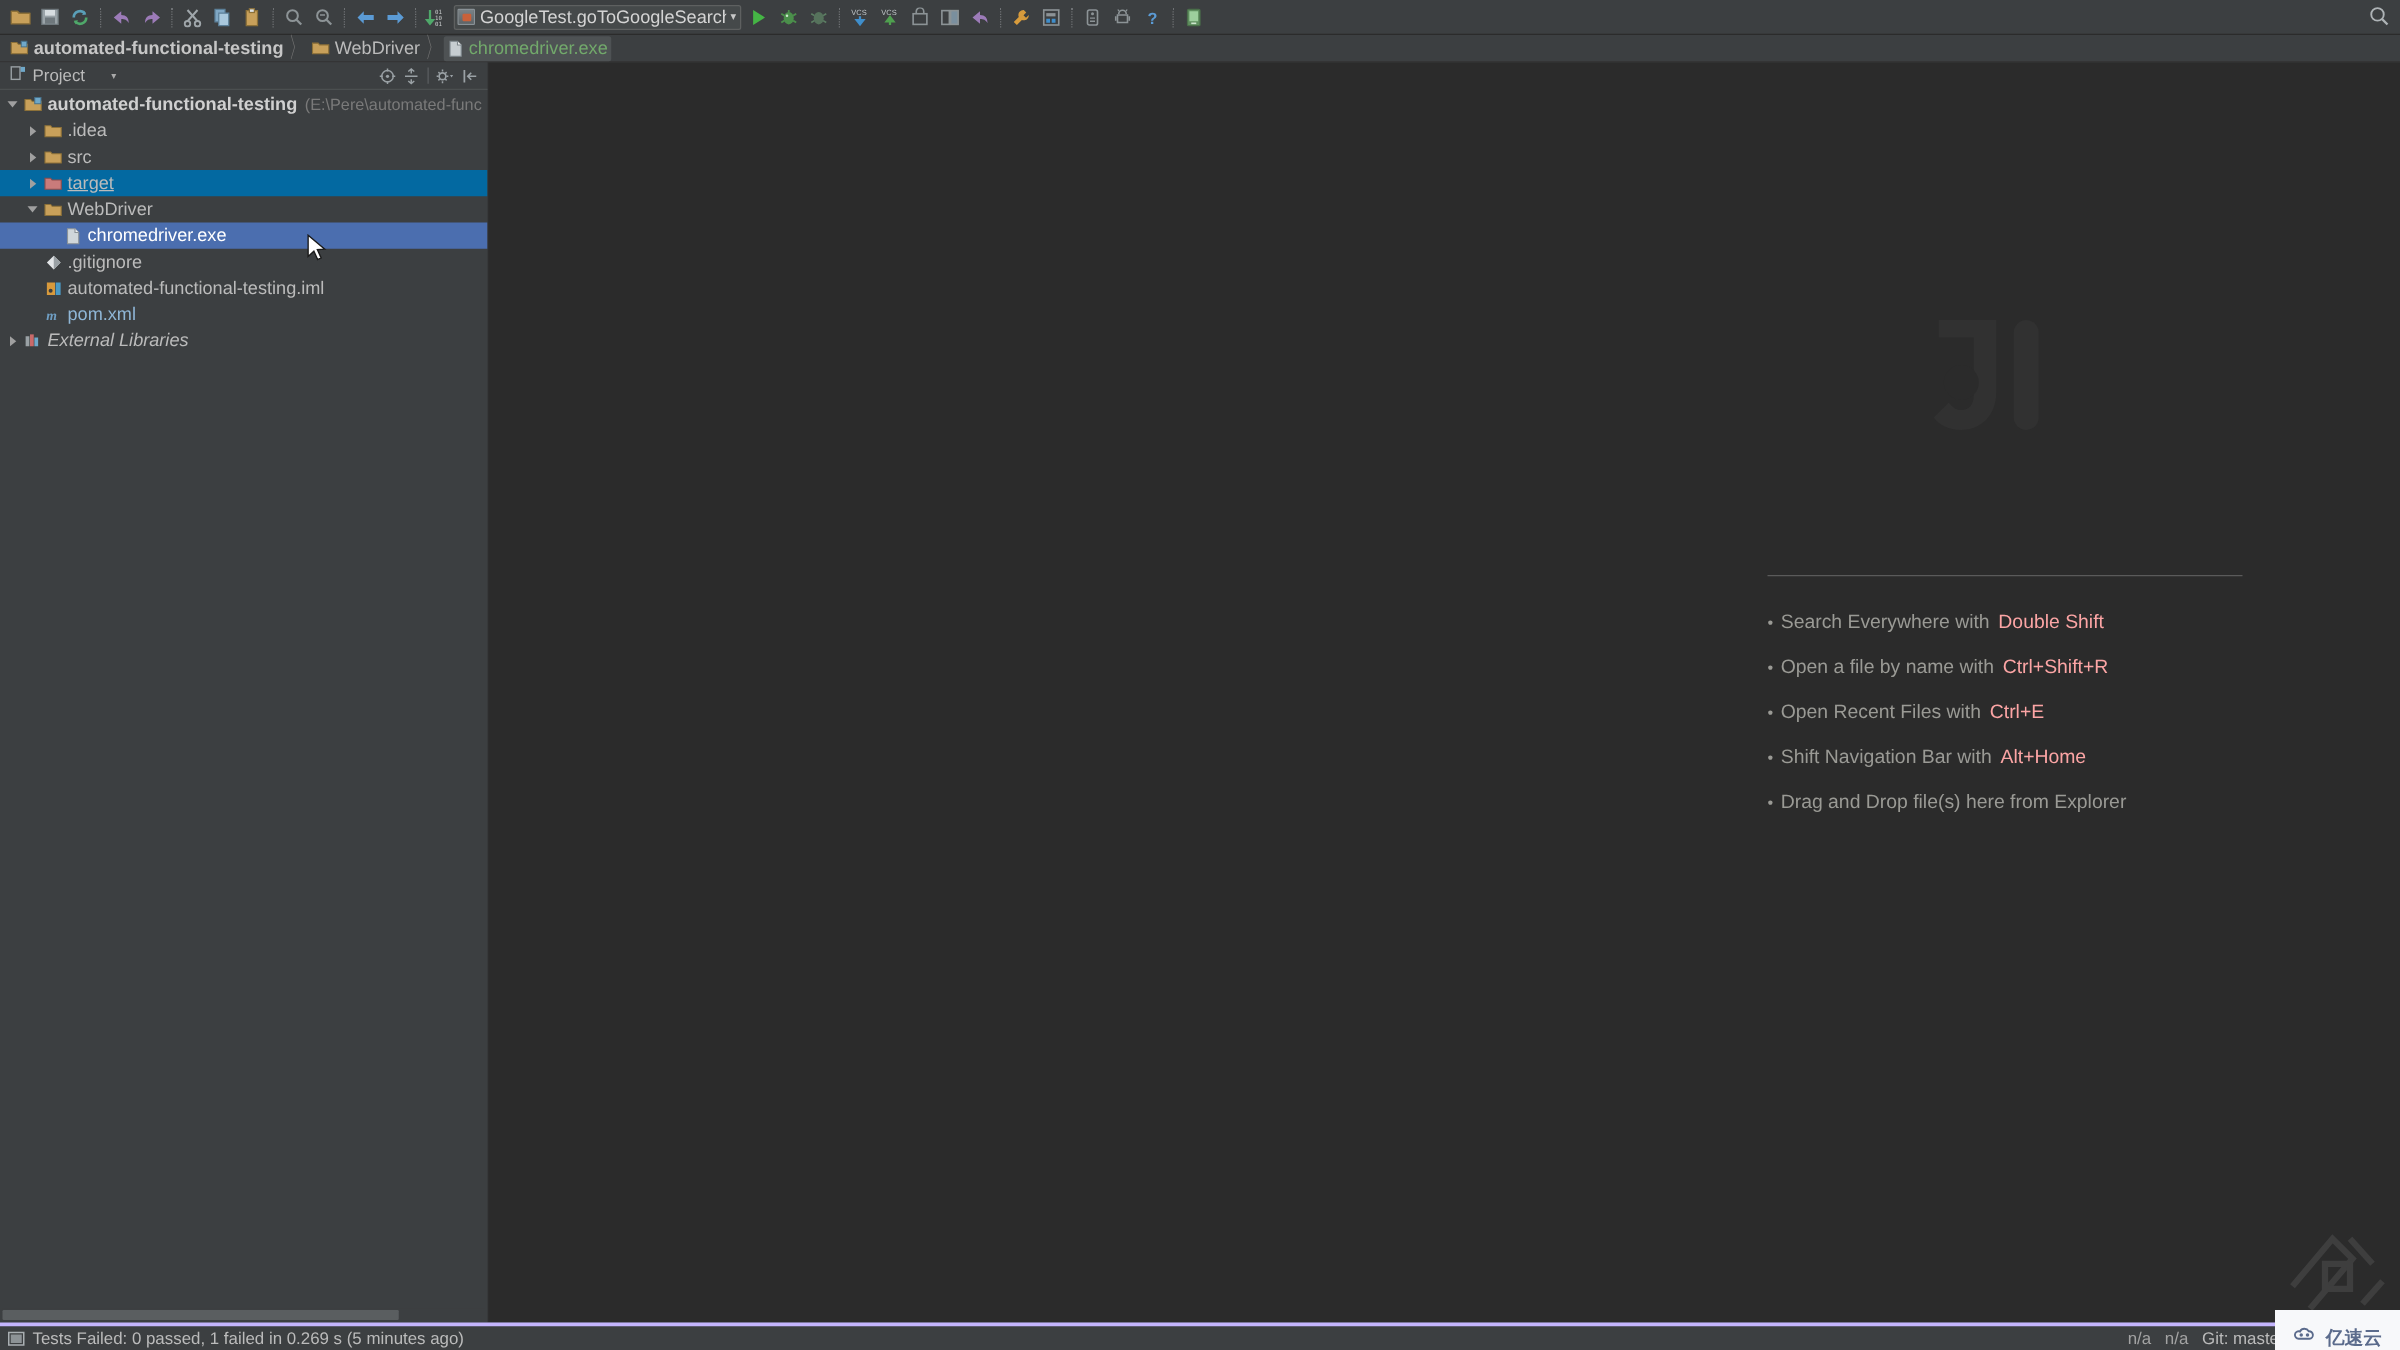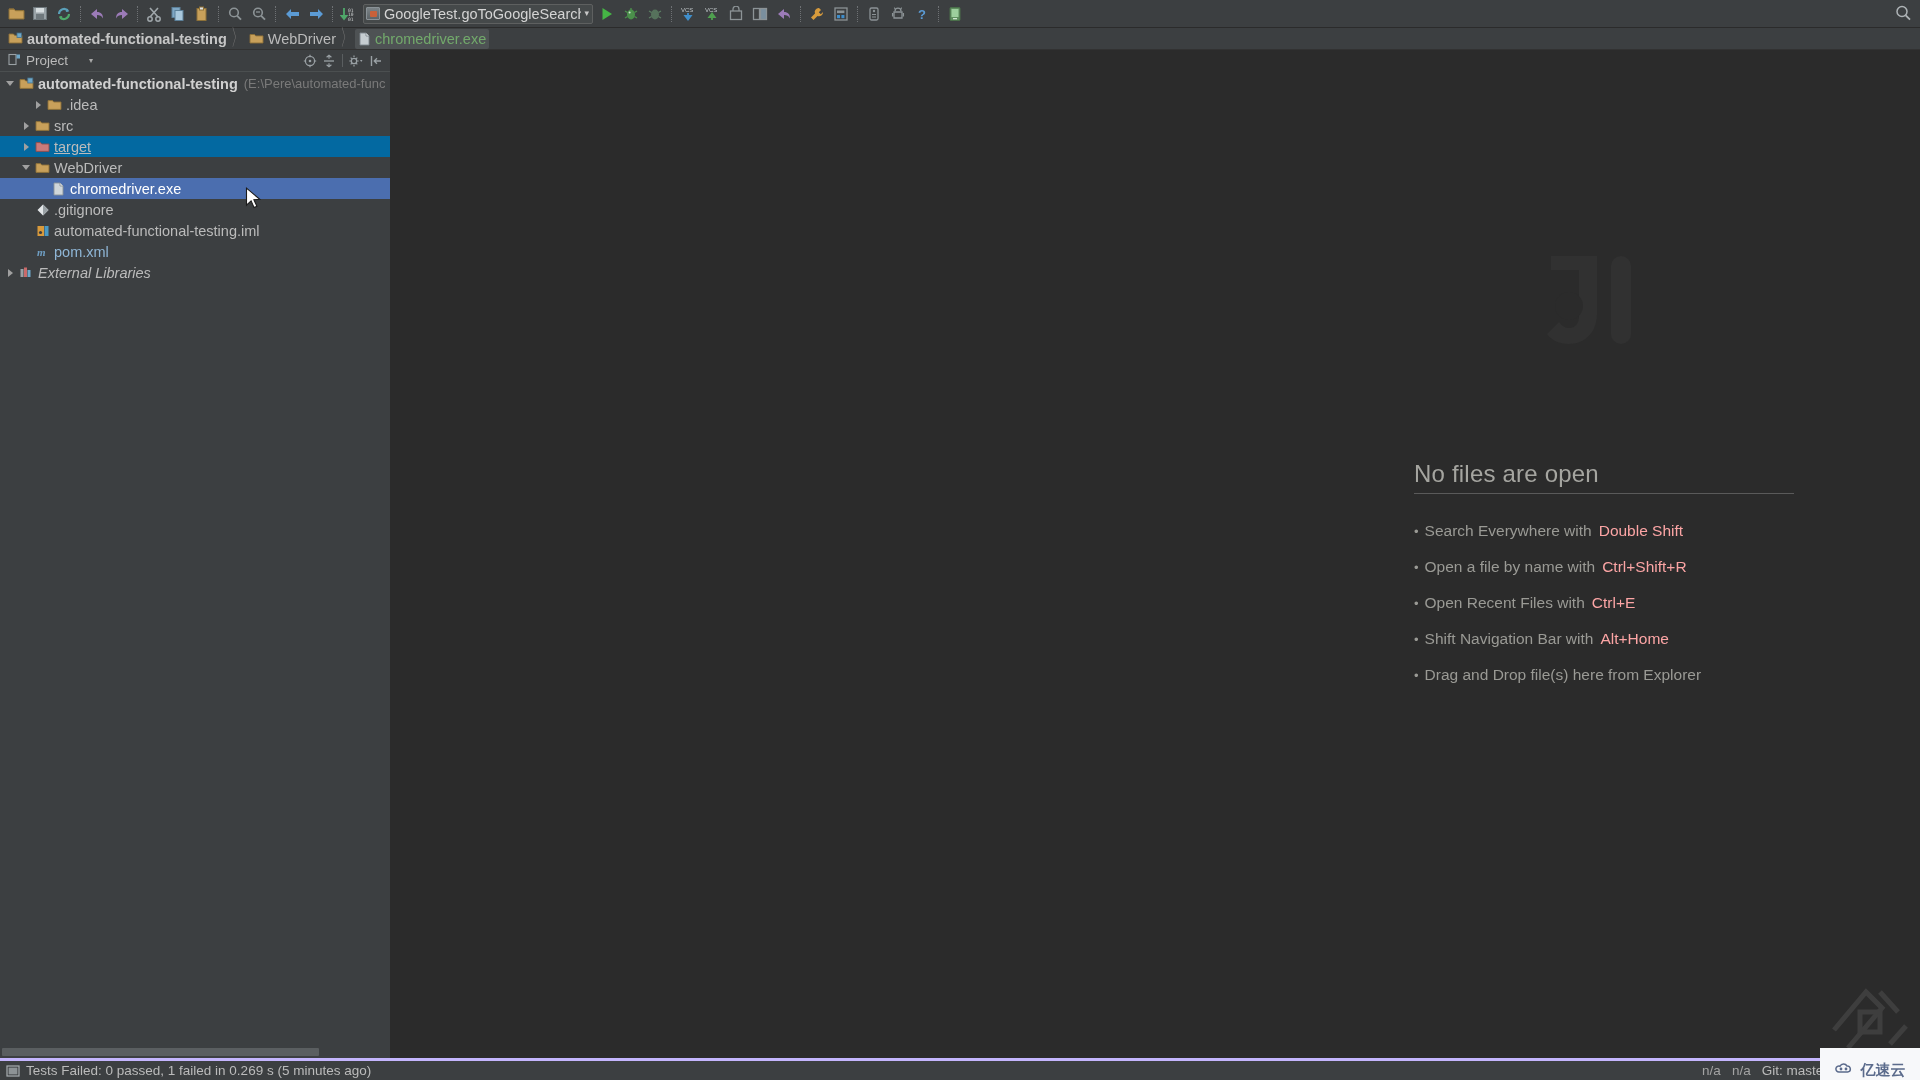--- a/index.html
+++ b/index.html
@@ -545,21 +545,21 @@
           <span class="nicon">
             <svg width="15" height="13" viewBox="0 0 15 13">
                 <path d="M1 2.6h4.5l1.2 1.4H14V11.4H1z" fill="#c8a05a" stroke="#8d7138" stroke-width=".9"></path>
                 <rect x="8.8" y="1" width="5" height="5" fill="#6fa8c9" stroke="#46708a" stroke-width=".8"></rect>
               </svg>
           </span>
           <span class="nlabel">automated-functional-testing</span>
           <span class="npath">(E:\Pere\automated-func</span>
         </div>
 
-        <div class="node" style="padding-left:30px;">
+        <div class="node" style="padding-left:18px;">
           <span class="twisty">
               <span class="tri-right"></span>
             </span>
           <span class="nicon">
             <svg width="15" height="13" viewBox="0 0 15 13">
                 <path d="M1 2.6h4.5l1.2 1.4H14V11.4H1z" fill="#c8a05a" stroke="#8d7138" stroke-width=".9"></path>
               </svg>
           </span>
           <span class="nlabel">.idea</span>
         </div>
@@ -674,21 +674,20 @@
 
       <div class="ij-watermark">
         <svg width="120" height="100" viewBox="0 0 120 100">
           <path d="M12 6h46v58c0 18-12 30-28 30-10 0-18-4-22-10l12-12c3 4 6 6 10 6 6 0 10-4 10-12V20H12z" fill="#313131"></path>
           <rect x="72" y="6" width="20" height="88" rx="10" fill="#313131"></rect>
           <circle cx="30" cy="56" r="14" fill="#2b2b2b"></circle>
         </svg>
       </div>
 
       <div class="empty-block">
-        <div class="empty-title">No files are open</div>
         <div class="empty-rule"></div>
         <div class="hint-list">
 
           <div class="hint">
             <span class="bullet">•</span>
             <span>Search Everywhere with</span>
             <span class="shortcut">Double Shift</span>
           </div>
 
           <div class="hint">

